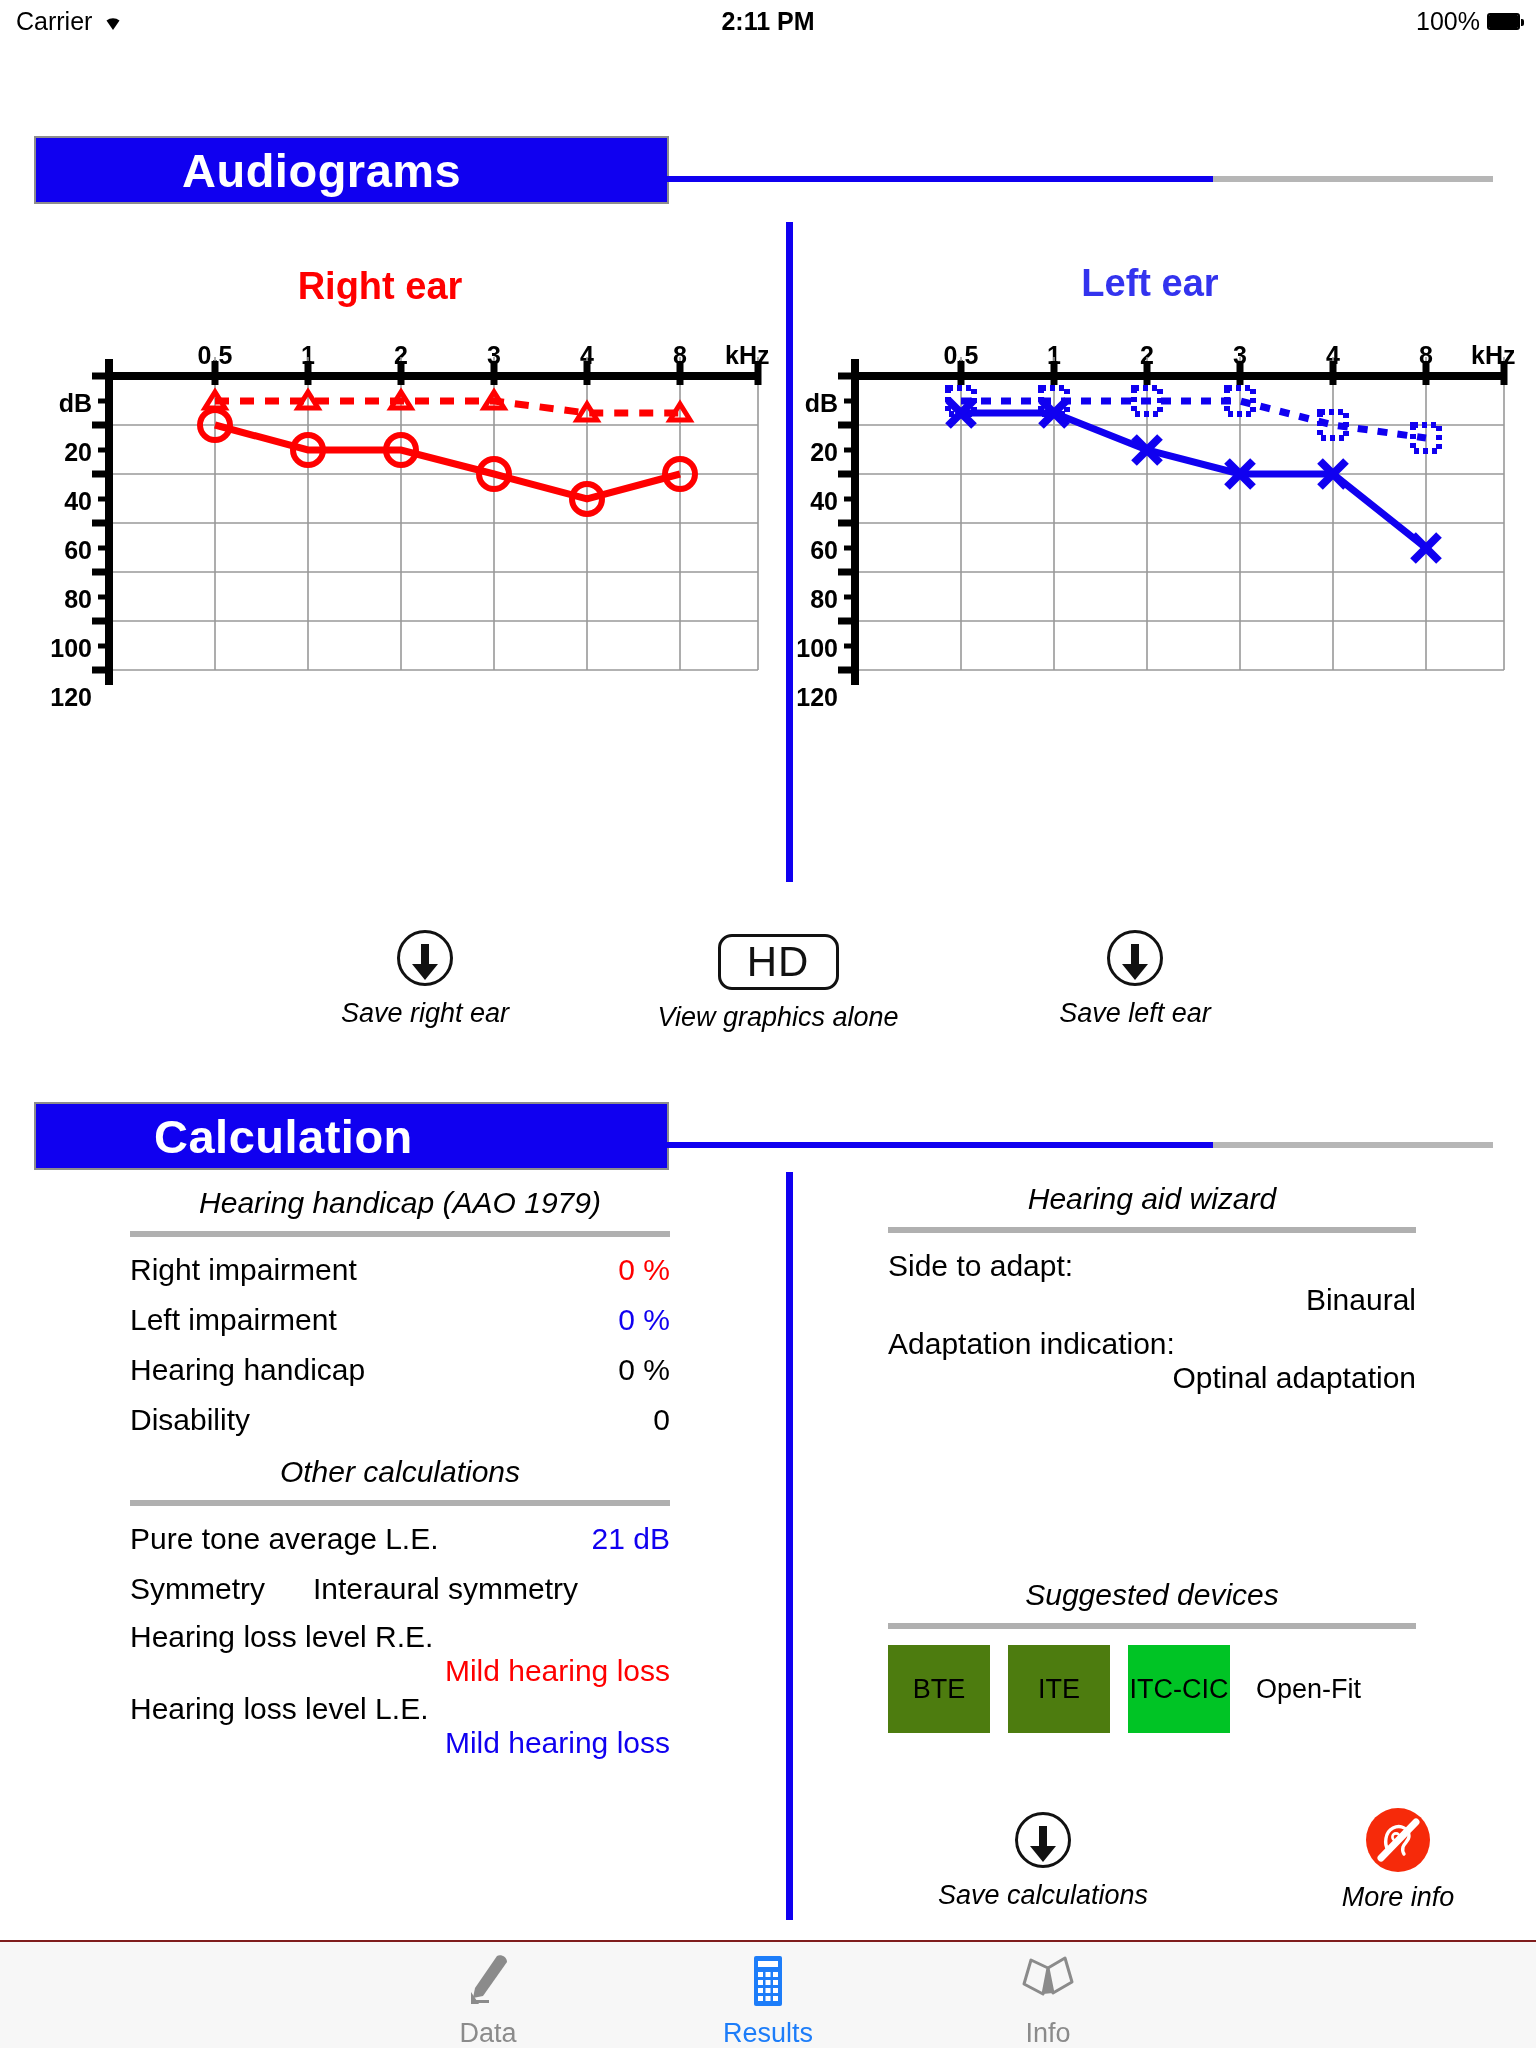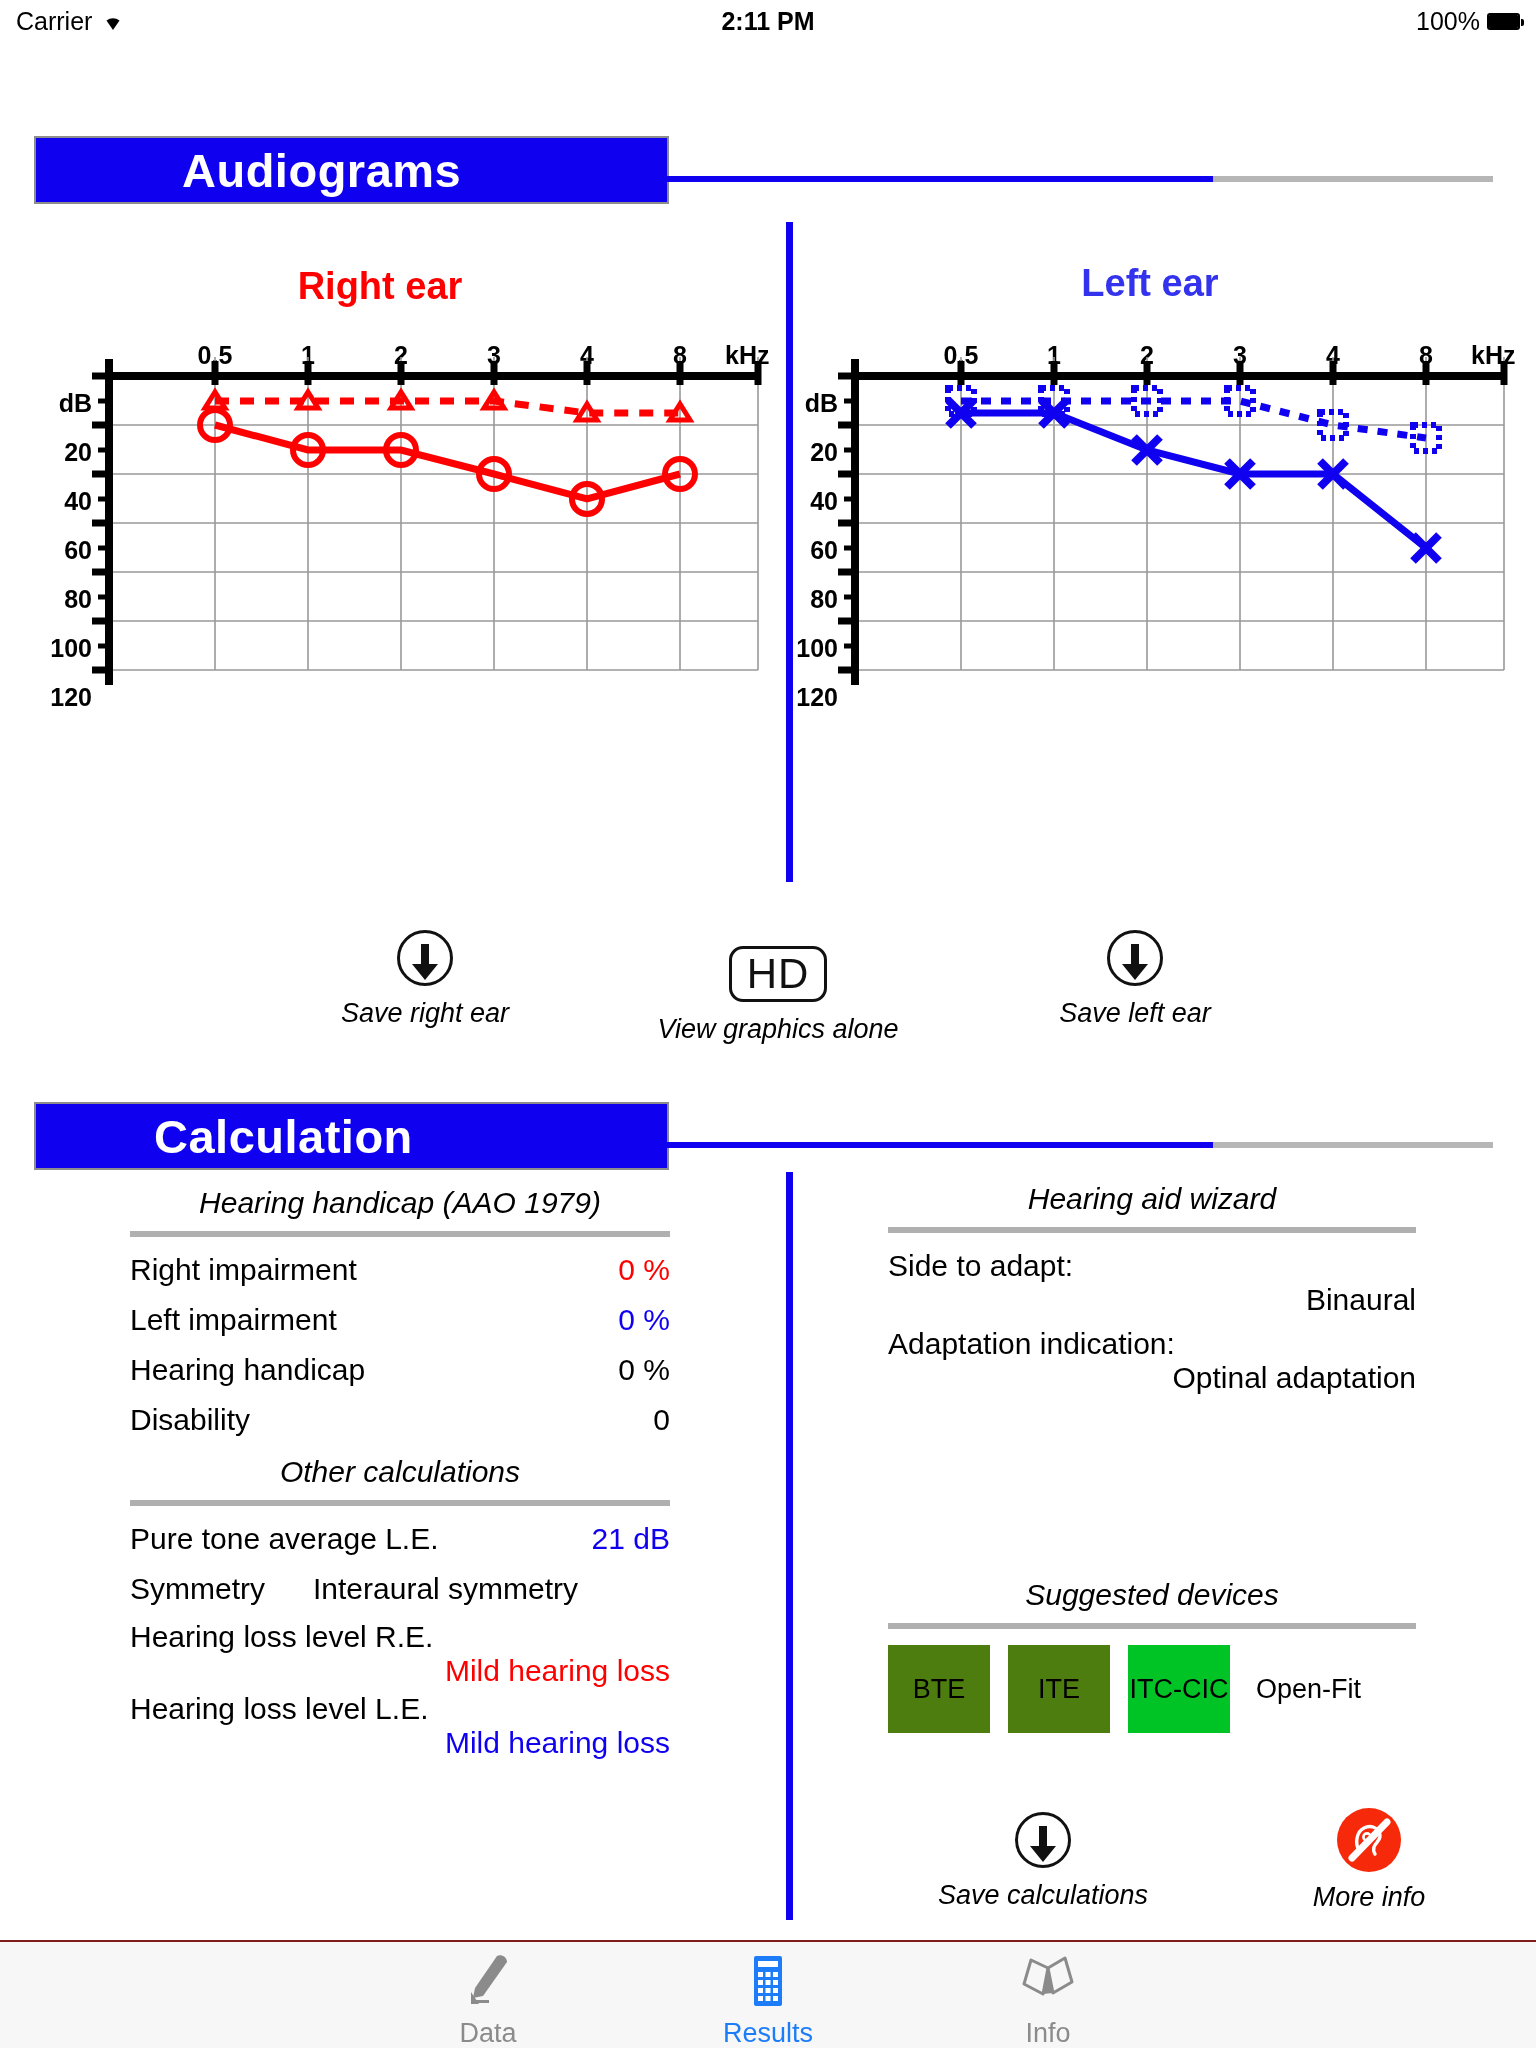--- a/index.html
+++ b/index.html
@@ -80,22 +80,22 @@
     content: ""; position: absolute; left: 50%; top: 11px; width: 8px; height: 24px;
     background: #111; transform: translateX(-50%);
   }
   .circ-dl::after {
     content: ""; position: absolute; left: 50%; top: 31px;
     width: 0; height: 0; transform: translateX(-50%);
     border-left: 13px solid transparent; border-right: 13px solid transparent;
     border-top: 16px solid #111;
   }
   .hd-btn {
-    width: 98px; height: 56px; border: 3px solid #111; border-radius: 14px;
-    margin: 16px auto 12px auto; display: flex; align-items: center; justify-content: center;
+    width: 121px; height: 56px; border: 3px solid #111; border-radius: 14px;
+    margin: 4px auto 12px auto; display: flex; align-items: center; justify-content: center;
     font-size: 42px; color: #111; background: #fff; letter-spacing: 1px;
   }
 
   
   .calc-panel { position: absolute; }
   .panel-title {
     font-size: 30px; font-style: italic; text-align: center; color: #000;
     white-space: nowrap;
   }
   .panel-rule { height: 6px; background: #b0b0b0; margin: 11px 0 16px 0; }
@@ -443,21 +443,21 @@
       <div class="chip green">ITC-CIC</div>
       <div class="chip none">Open-Fit</div>
     </div>
   </div>
 
   <div class="ctrl" style="left:918px; top:1812px; width:250px;">
     <div class="circ-dl"></div>
     <div class="ctrl-label">Save calculations</div>
   </div>
 
-  <div class="ctrl" style="left:1259px; top:1808px; width:220px;">
+  <div class="ctrl" style="left:1288px; top:1808px; width:220px;">
     <div class="redinfo">
       <svg width="64" height="64" viewBox="0 0 64 64" style="position:absolute;left:0;top:0;">
         <path d="M22 42 C18 36 19 24 27 20 C35 16 43 21 43 28 C43 33 38 35 37 39 C36 43 38 46 38 46" fill="none" stroke="#fff" stroke-width="3.4" stroke-linecap="round"></path>
         <circle cx="30" cy="29" r="3.6" fill="none" stroke="#fff" stroke-width="2.6"></circle>
         <line x1="15" y1="50" x2="50" y2="14" stroke="#fff" stroke-width="7" stroke-linecap="round"></line>
       </svg>
     </div>
     <div class="ctrl-label">More info</div>
   </div>
 

